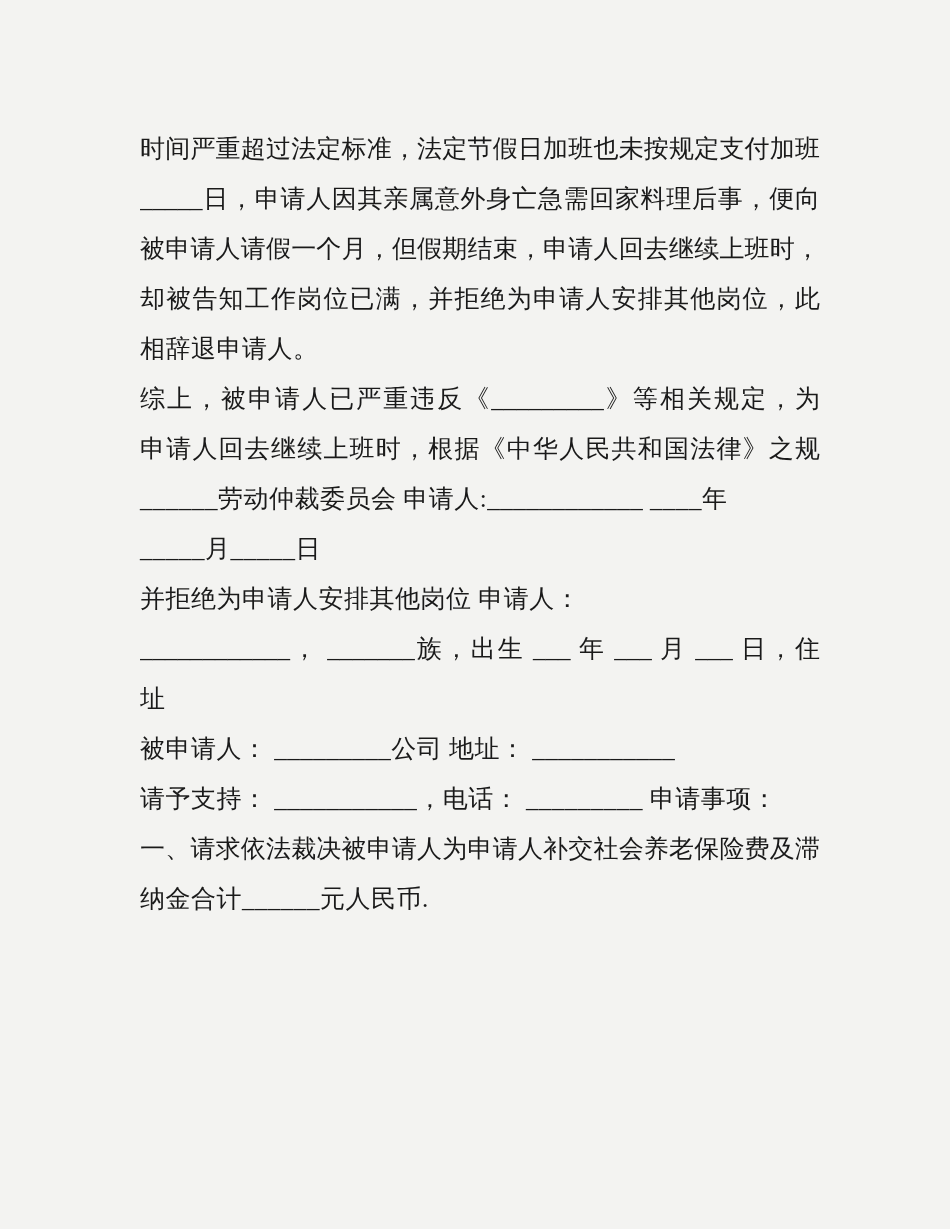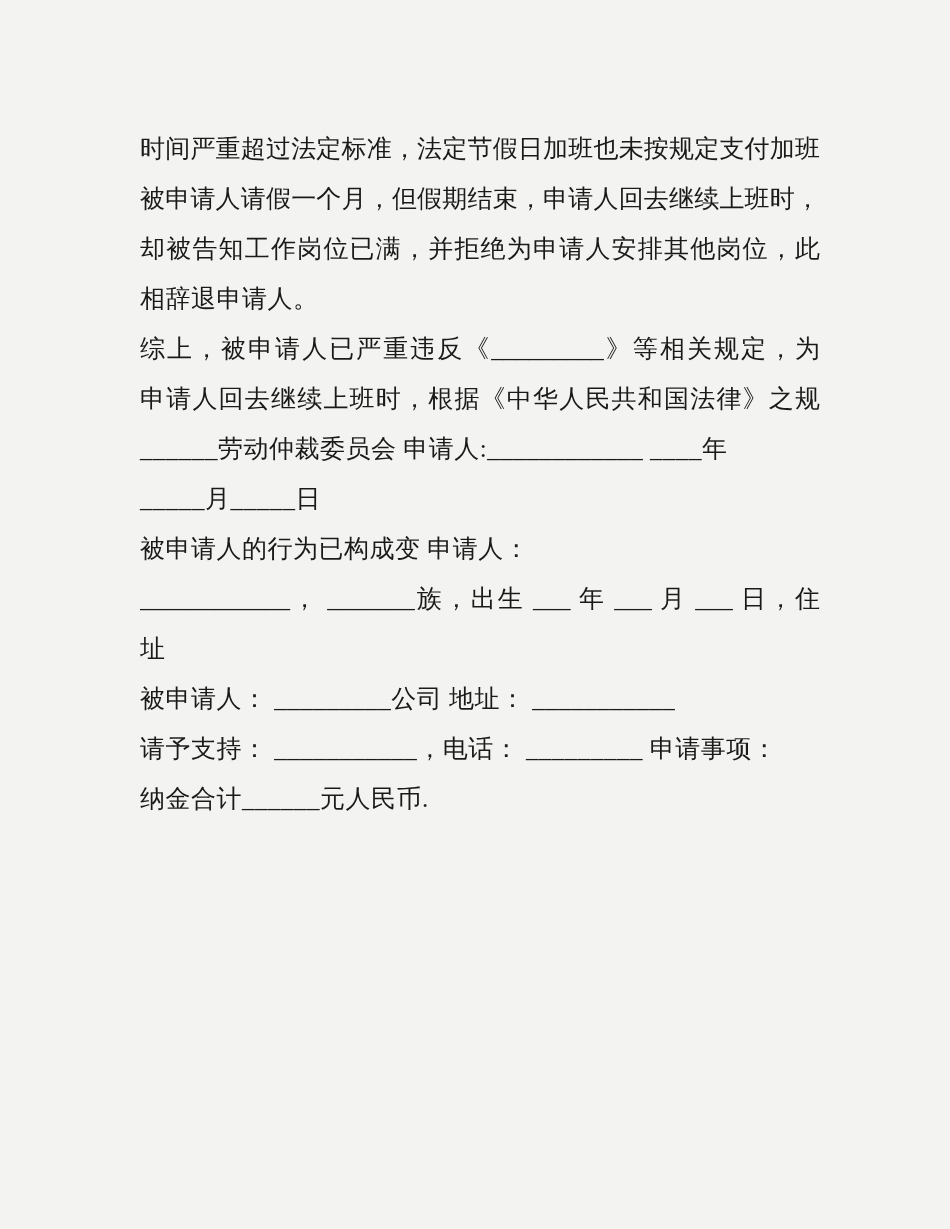--- a/index.html
+++ b/index.html
@@ -41,27 +41,29 @@
     text-align-last: justify;
     overflow: hidden;
   }
 </style>
 </head>
 <body style="background: rgb(243, 243, 241); color: rgb(26, 26, 26);">
 
 <div class="doc-page">
   <div class="doc-body">
       <div class="line fill">时间严重超过法定标准，法定节假日加班也未按规定支付加班</div>
+      <div class="line fill">_____日，申请人因其亲属意外身亡急需回家料理后事，便向</div>
       <div class="line fill">被申请人请假一个月，但假期结束，申请人回去继续上班时，</div>
       <div class="line fill">却被告知工作岗位已满，并拒绝为申请人安排其他岗位，此</div>
       <div class="line">相辞退申请人。</div>
       <div class="line fill">综上，被申请人已严重违反《_________》等相关规定，为</div>
       <div class="line fill">申请人回去继续上班时，根据《中华人民共和国法律》之规定，</div>
       <div class="line">______劳动仲裁委员会 申请人:____________ ____年</div>
       <div class="line">_____月_____日</div>
-      <div class="line">被申请人的行为已构成变 申请人：</div>
+      <div class="line">并拒绝为申请人安排其他岗位 申请人：</div>
       <div class="line fill">____________， _______族，出生 ___ 年 ___ 月 ___ 日，住</div>
       <div class="line">址</div>
       <div class="line">被申请人： _________公司 地址： ___________</div>
       <div class="line">请予支持： ___________，电话： _________ 申请事项：</div>
+      <div class="line fill">一、请求依法裁决被申请人为申请人补交社会养老保险费及滞</div>
       <div class="line">纳金合计______元人民币.</div>
     </div>
 </div>
 
 </body></html>

